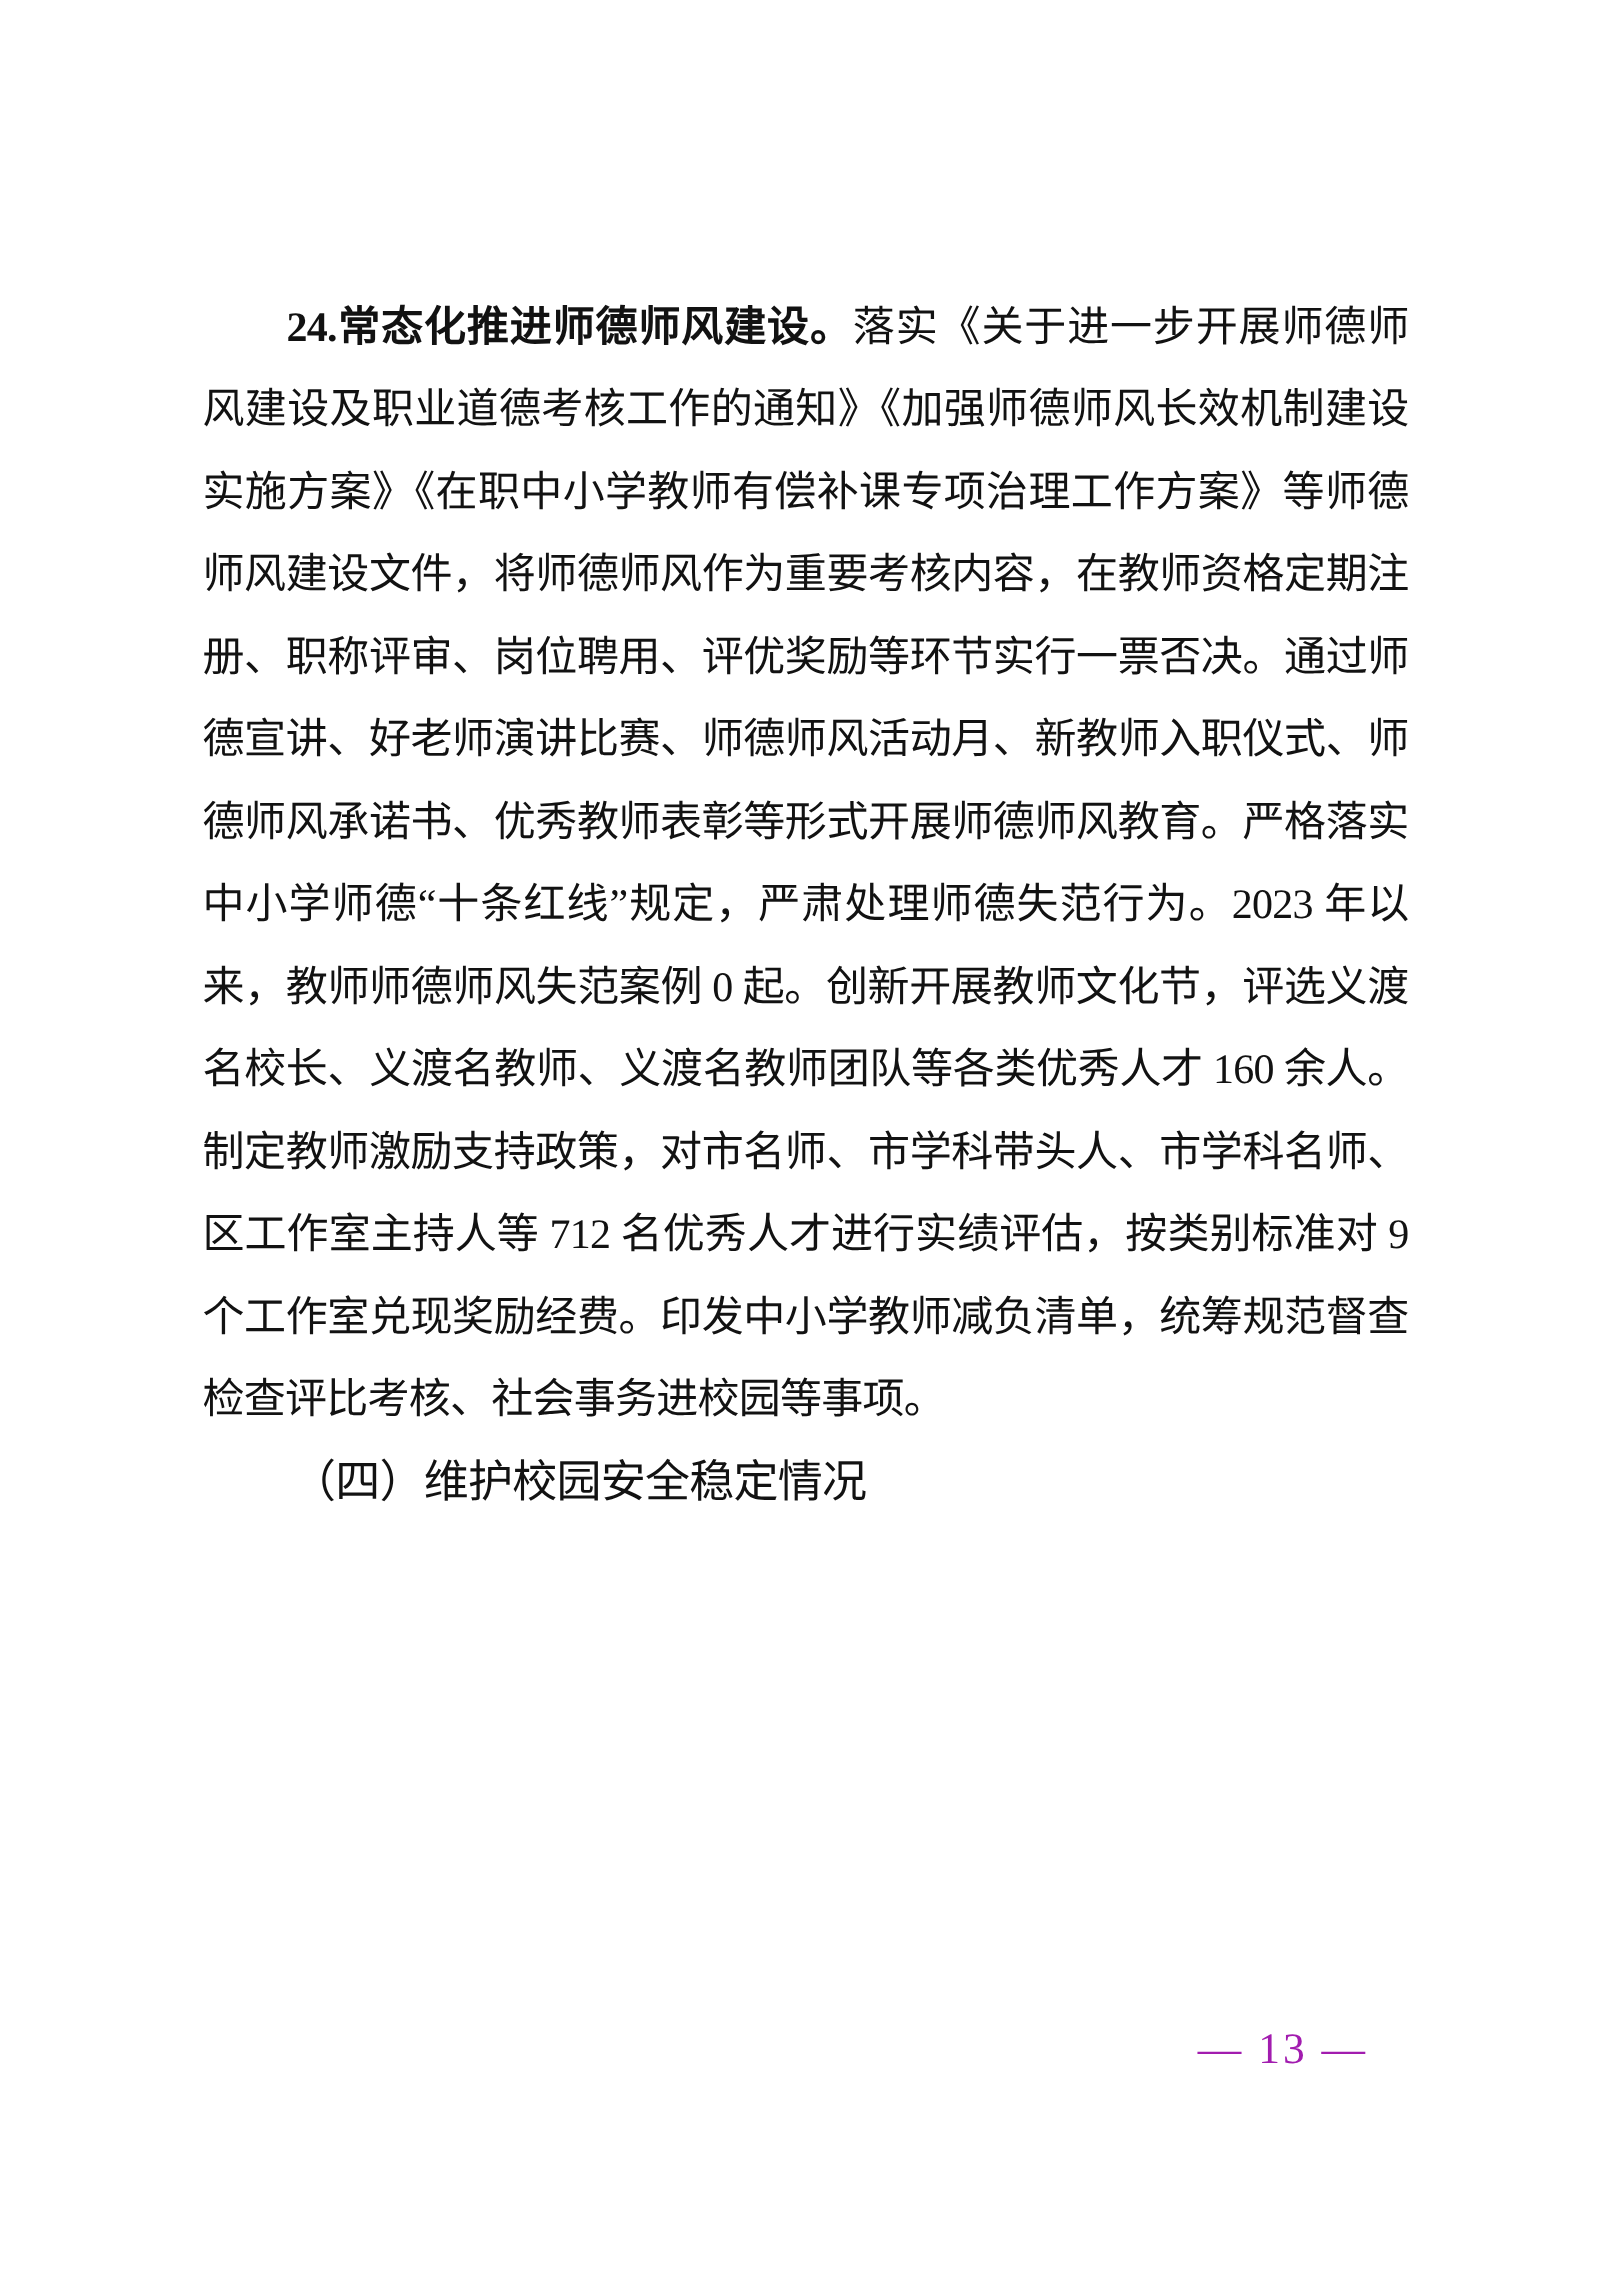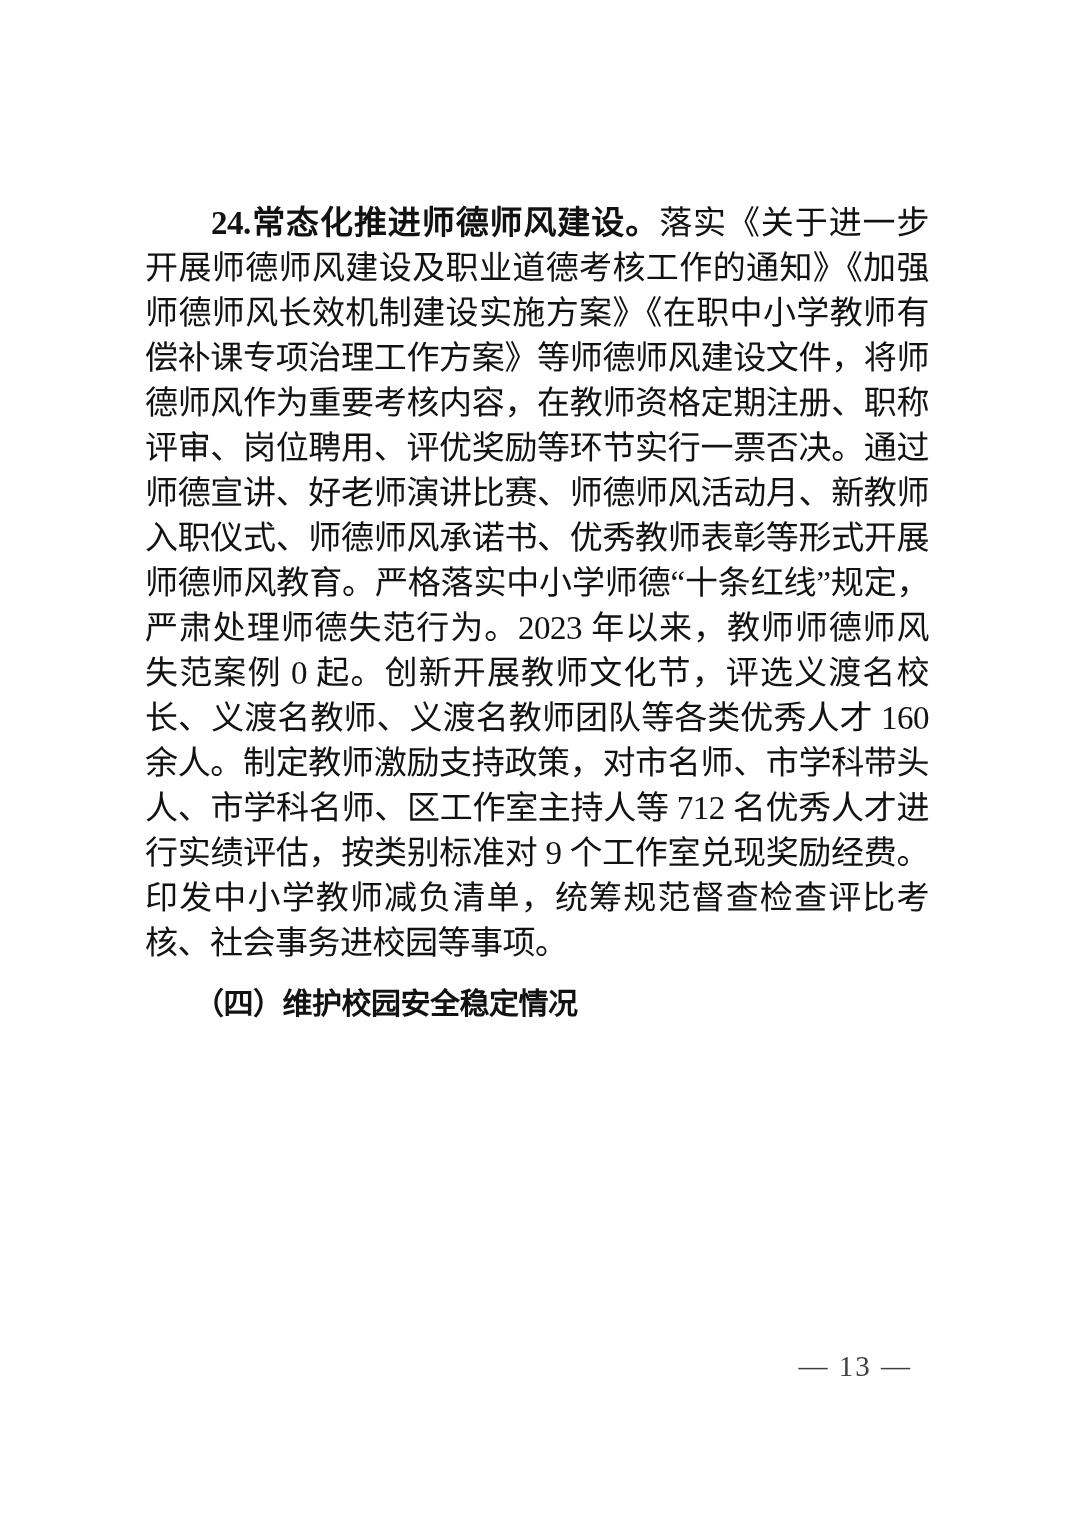--- a/index.html
+++ b/index.html
@@ -18,48 +18,48 @@
     font-family: "Liberation Serif", "DejaVu Serif", serif;
     overflow: hidden;
   }
   .content {
     position: absolute;
     left: 134px;
     top: 190px;
     width: 806px;
   }
   .para {
-    margin: 11px;
-    font-size: 33px;
-    line-height: 45px;
+    margin: 1px;
+    font-size: 28px;
+    line-height: 55px;
     text-align: justify;
     text-justify: inter-character;
     text-indent: 2em;
     letter-spacing: -0.5px;
     word-break: break-all;
   }
   .para-lead {
     font-weight: bold;
   }
   .section-heading {
     margin: 0;
     font-size: 30px;
     line-height: 53px;
     text-indent: 2em;
-    font-weight: bold;
+    font-weight: normal;
     letter-spacing: -0.5px;
   }
   .page-number {
     position: absolute;
     top: 1348px;
     right: 162px;
     font-size: 29px;
     line-height: 36px;
     letter-spacing: 2px;
-    color: #404040;
+    color: #a21caf;
     white-space: nowrap;
   }
 </style>
 </head>
 <body>
 
 <div class="page">
   <div class="content">
 
     <p class="para"><span class="para-lead">24.常态化推进师德师风建设。</span><span>落实《关于进一步开展师德师风建设及职业道德考核工作的通知》《加强师德师风长效机制建设实施方案》《在职中小学教师有偿补课专项治理工作方案》等师德师风建设文件，将师德师风作为重要考核内容，在教师资格定期注册、职称评审、岗位聘用、评优奖励等环节实行一票否决。通过师德宣讲、好老师演讲比赛、师德师风活动月、新教师入职仪式、师德师风承诺书、优秀教师表彰等形式开展师德师风教育。严格落实中小学师德“十条红线”规定，严肃处理师德失范行为。2023 年以来，教师师德师风失范案例 0 起。创新开展教师文化节，评选义渡名校长、义渡名教师、义渡名教师团队等各类优秀人才 160 余人。制定教师激励支持政策，对市名师、市学科带头人、市学科名师、区工作室主持人等 712 名优秀人才进行实绩评估，按类别标准对 9 个工作室兑现奖励经费。印发中小学教师减负清单，统筹规范督查检查评比考核、社会事务进校园等事项。</span></p>

